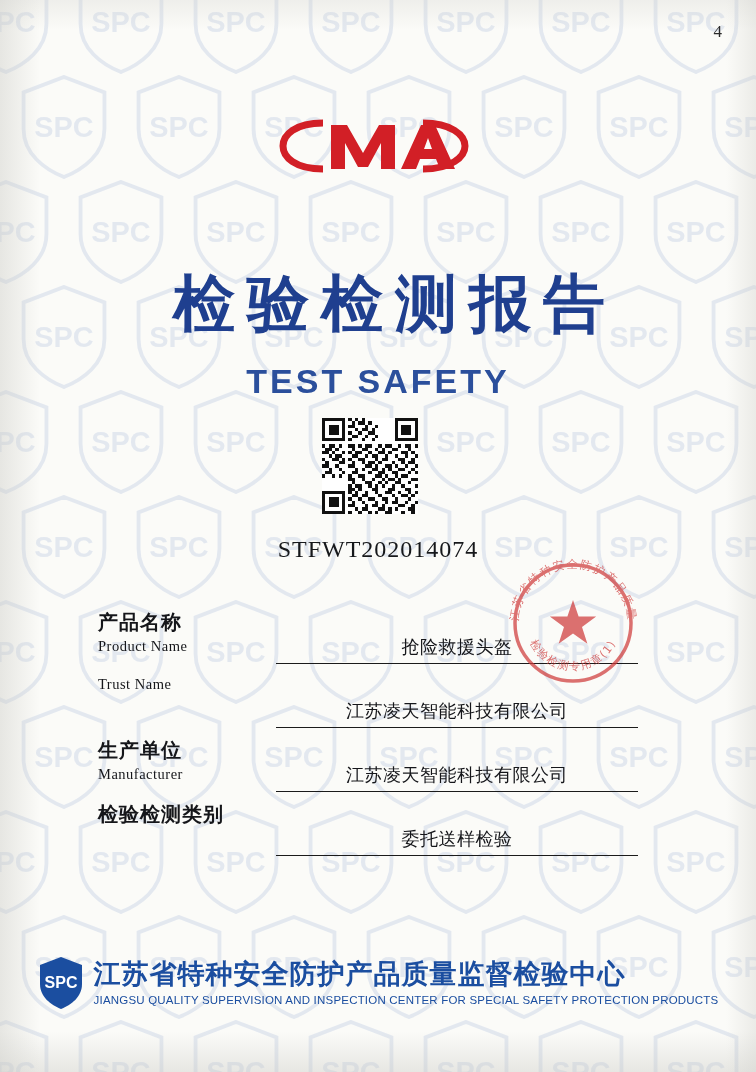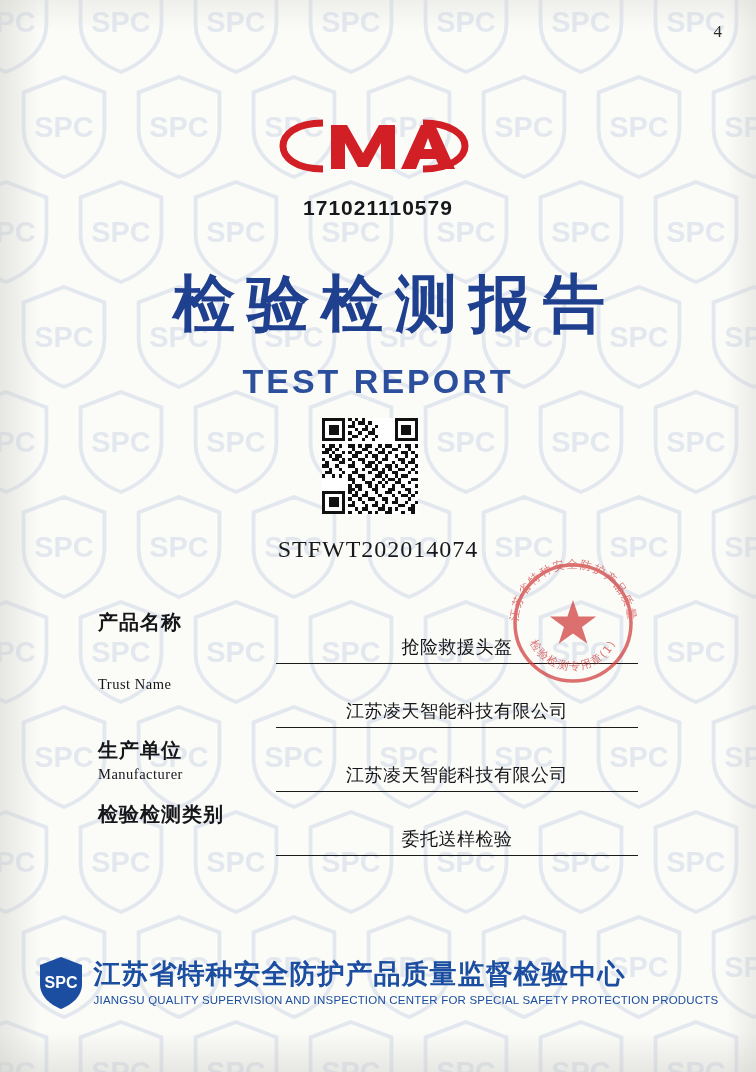--- a/index.html
+++ b/index.html
@@ -695,24 +695,23 @@
         <path d="M50 10 C22 10, 10 22, 10 33 C10 44, 22 56, 50 56"></path>
         <path d="M150 10 C178 10, 192 22, 192 33 C192 44, 178 56, 150 56"></path>
       </g>
       <g fill="#d21f26">
         <path d="M58 56 L58 12 L74 12 L90 40 L106 12 L122 12 L122 56 L108 56 L108 30 L95 54 L85 54 L72 30 L72 56 Z"></path>
         <path d="M128 56 L148 12 L162 12 L182 56 L167 56 L163 46 L147 46 L143 56 Z M151 36 L159 36 L155 25 Z"></path>
       </g>
     </svg>
   </div>
 
-  <div class="cert-no">171021110579</div>
 
   <div class="title-cn">检验检测报告</div>
-  <div class="title-en">TEST REPORT</div>
+  <div class="title-en">TEST SAFETY</div>
 
   <div class="qr">
     <svg width="96" height="96" viewBox="0 0 29 29" shape-rendering="crispEdges">
       <rect width="29" height="29" fill="#ffffff"></rect>
       <g fill="#111111">
         <rect x="0" y="0" width="7" height="1"></rect>
           <rect x="0" y="6" width="7" height="1"></rect>
         <rect x="0" y="0" width="1" height="7"></rect>
           <rect x="6" y="0" width="1" height="7"></rect>
         <rect x="2" y="2" width="3" height="3"></rect>
@@ -914,20 +913,21 @@
     </svg>
   </div>
 
   <div class="report-no">STFWT202014074</div>
 
   <div class="fields">
 
     <div class="field-row">
       <div class="field-label">
         <div class="label-cn">产品名称</div>
+        <div class="label-en">Product   Name</div>
       </div>
       <div class="field-value">抢险救援头盔</div>
     </div>
 
     <div class="field-row">
       <div class="field-label">
         <div class="label-en">Trust   Name</div>
       </div>
       <div class="field-value">江苏凌天智能科技有限公司</div>
     </div>

